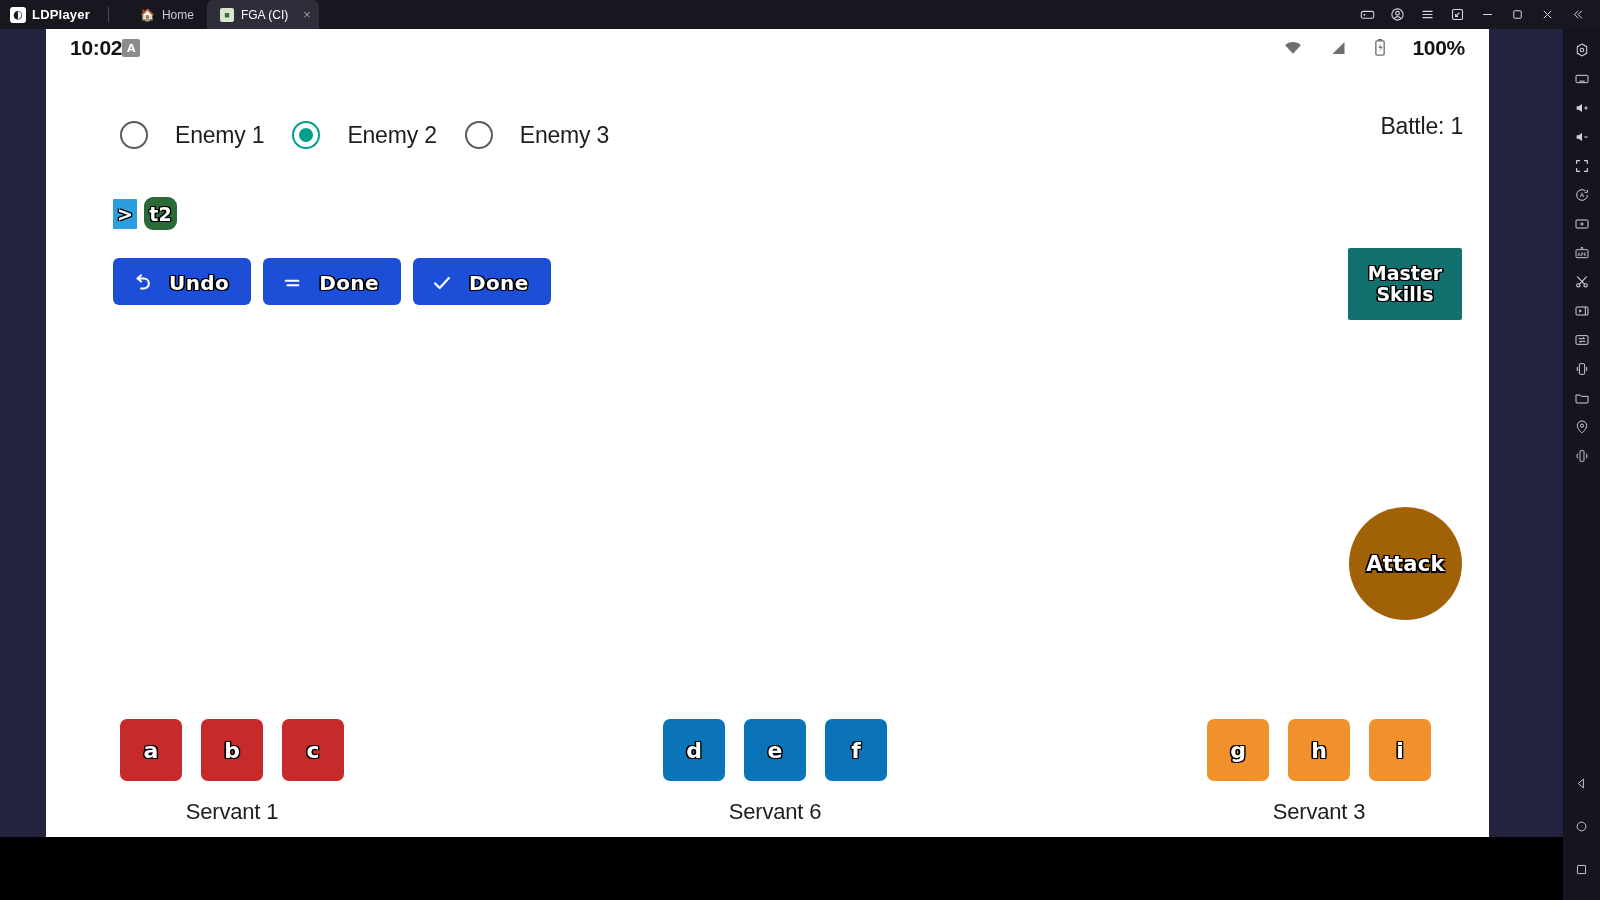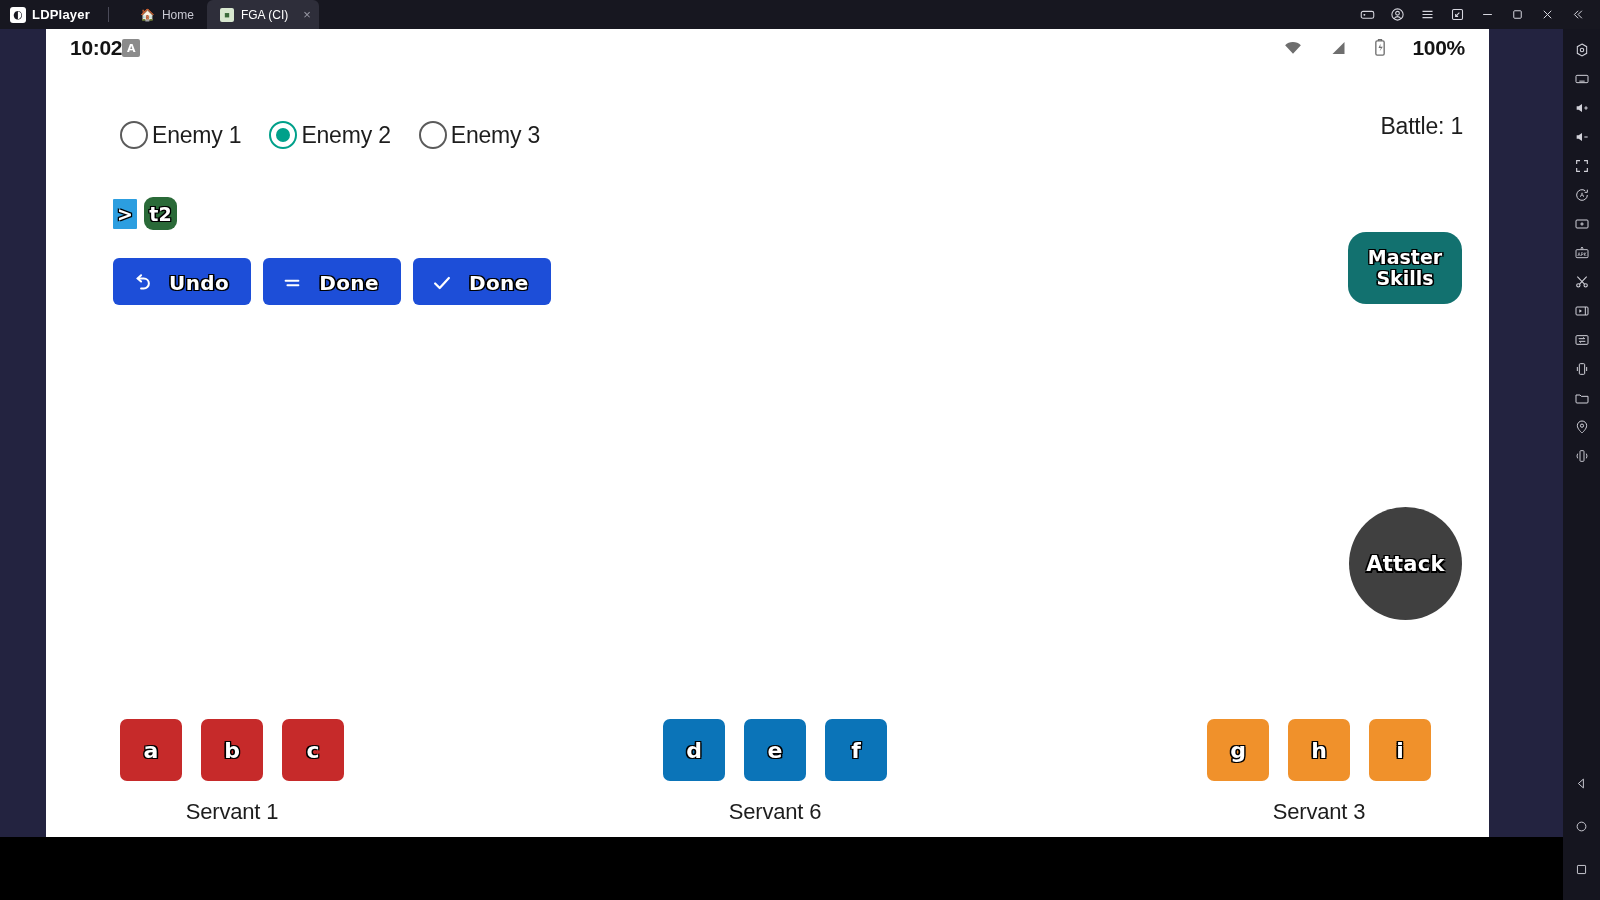--- a/index.html
+++ b/index.html
@@ -118,21 +118,21 @@
   }
   .radio-item { display: flex; align-items: center; }
   .radio-outer {
     width: 28px; height: 28px; border-radius: 50%;
     border: 2.5px solid #5b5b5b; display: flex;
     align-items: center; justify-content: center; background: transparent;
   }
   .radio-outer.on { border-color: #00a08a; }
   .radio-inner { width: 14px; height: 14px; border-radius: 50%; background: #00a08a; }
   .radio-label {
-    font-size: 23px; color: #1d1d1d; margin-left: 4px; margin-right: 28px;
+    font-size: 23px; color: #1d1d1d; margin-left: 27px; margin-right: 28px;
     letter-spacing: -.2px;
   }
 
   
   #battle-counter {
     position: absolute; right: 26px; top: 84px;
     font-size: 23px; color: #1d1d1d; letter-spacing: -.2px;
   }
 
   
@@ -157,36 +157,36 @@
   .act-label {
     font-family: "DejaVu Sans", sans-serif;
     color: #ffffff; font-size: 20px; font-weight: bold; letter-spacing: .4px;
     text-shadow: -1.4px -1.4px 0 #000, 1.4px -1.4px 0 #000,
                  -1.4px 1.4px 0 #000, 1.4px 1.4px 0 #000;
   }
   .act-ico { color: #ffffff; display: flex; align-items: center; }
 
   
   #master-skills {
-    position: absolute; right: 27px; top: 203px;
-    width: 114px; height: 72px; background: #12716f; border-radius: 18px;
+    position: absolute; right: 27px; top: 219px;
+    width: 114px; height: 72px; background: #12716f; border-radius: 2px;
     display: flex; flex-direction: column; align-items: center;
     justify-content: center; cursor: pointer; line-height: 1.13;
   }
   .ms-line {
     font-family: "DejaVu Sans", sans-serif;
     color: #ffffff; font-size: 19px; font-weight: bold;
     text-shadow: -1.4px -1.4px 0 #000, 1.4px -1.4px 0 #000,
                  -1.4px 1.4px 0 #000, 1.4px 1.4px 0 #000;
   }
 
   
   #attack-btn {
     position: absolute; right: 27px; top: 478px;
-    width: 113px; height: 113px; border-radius: 50%; background: #404040;
+    width: 113px; height: 113px; border-radius: 50%; background: #a16207;
     display: flex; align-items: center; justify-content: center; cursor: pointer;
   }
   .attack-label {
     font-family: "DejaVu Sans", sans-serif;
     color: #ffffff; font-size: 21px; font-weight: bold; letter-spacing: .3px;
     text-shadow: -1.5px -1.5px 0 #000, 1.5px -1.5px 0 #000,
                  -1.5px 1.5px 0 #000, 1.5px 1.5px 0 #000;
   }
 
   

